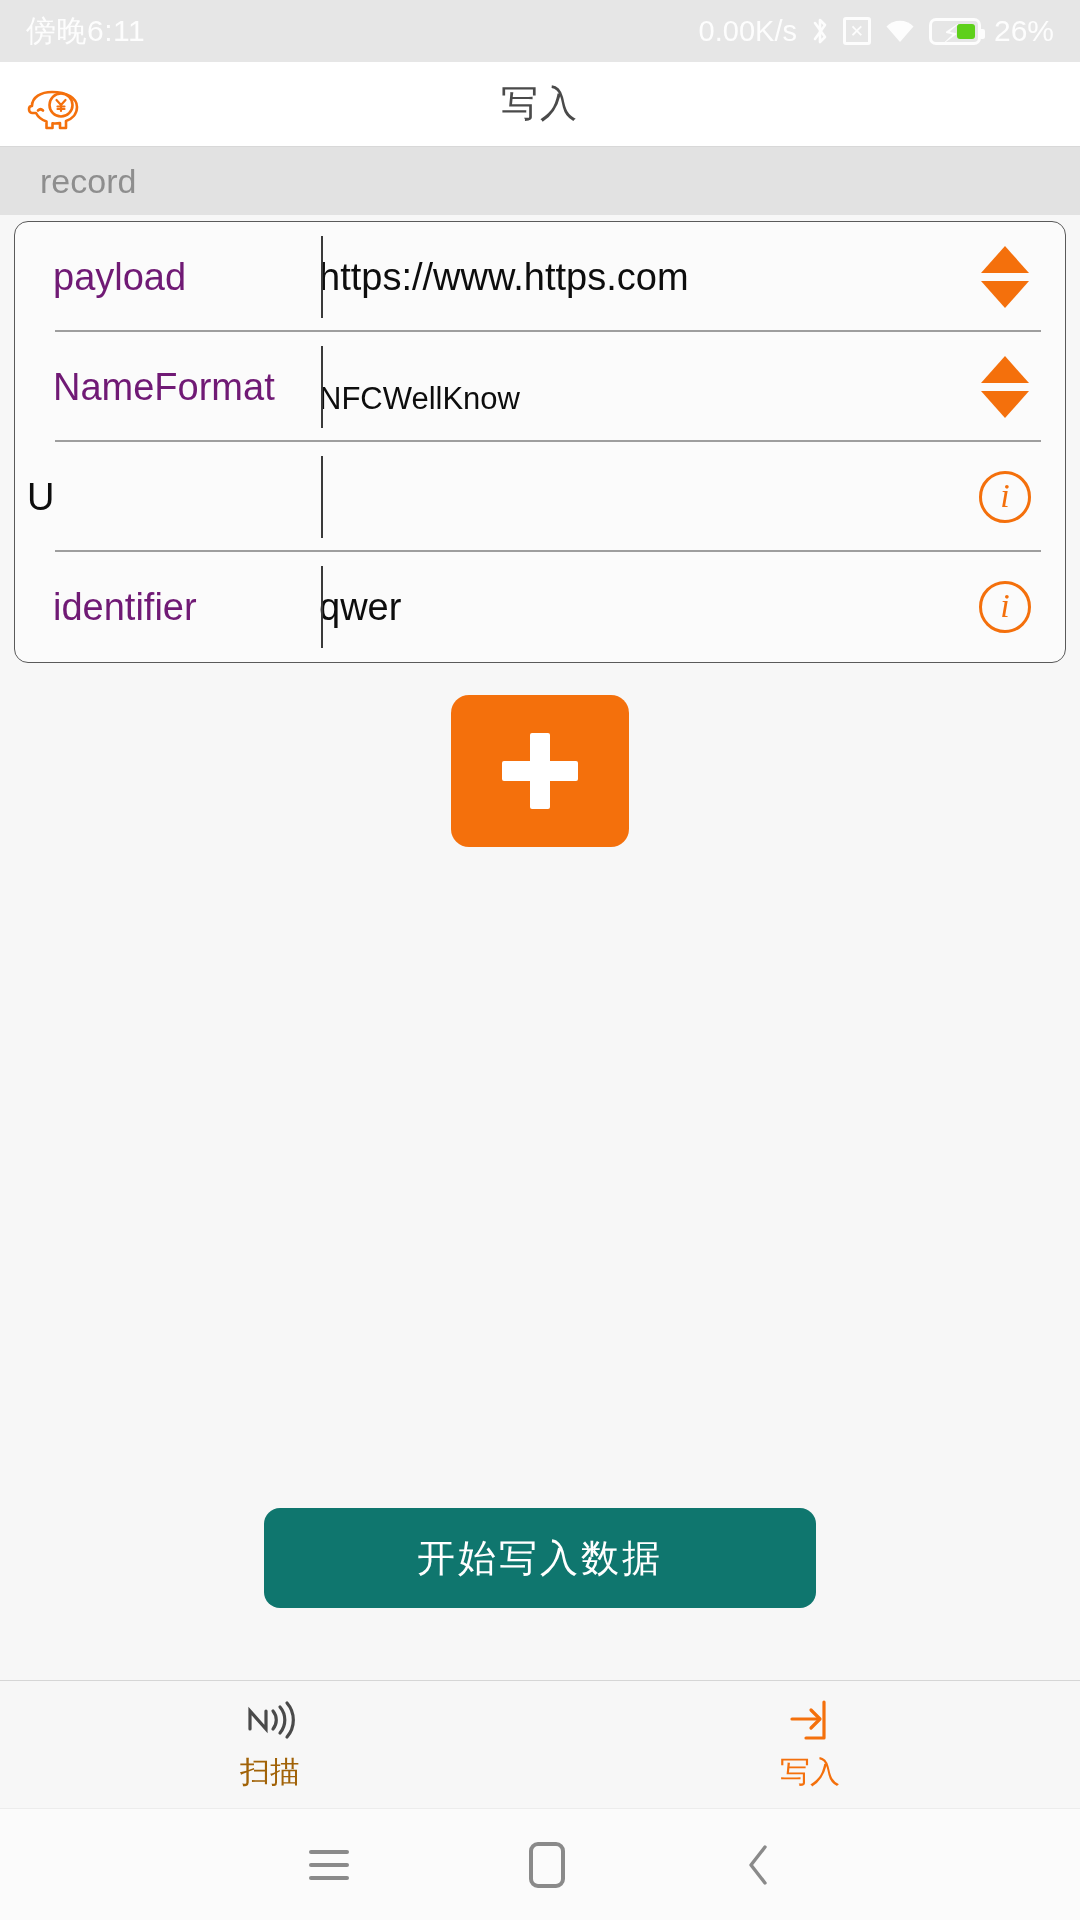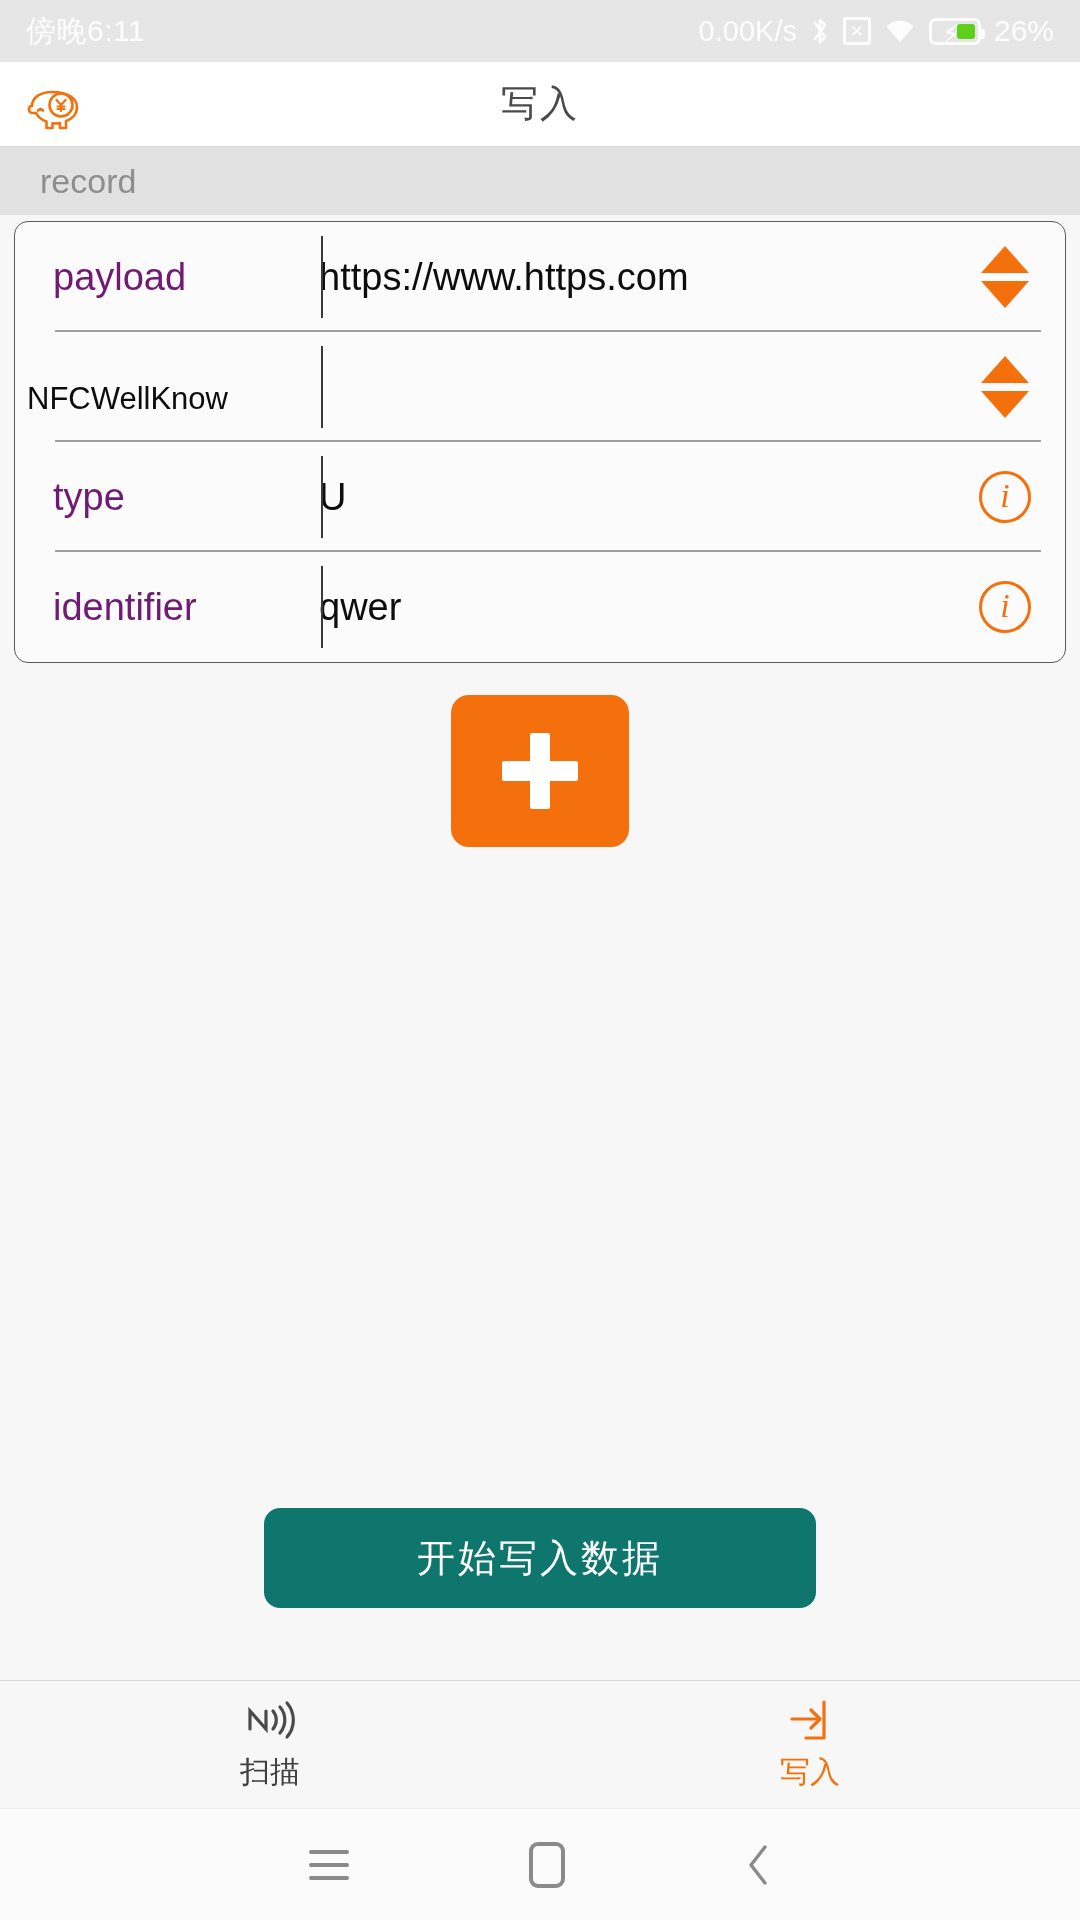--- a/index.html
+++ b/index.html
@@ -124,21 +124,21 @@
   
   .tabbar{
     height:128px; background:#f7f7f7; border-top:1px solid #d6d6d6;
     display:flex; align-items:center;
   }
   .tab{
     flex:1; display:flex; flex-direction:column; align-items:center; justify-content:center;
     gap:8px;
   }
   .tab-icon{ height:48px; display:flex; align-items:center; justify-content:center;}
-  .tab-label{ font-size:30px; color:#404040; }
+  .tab-label{ font-size:30px; color:#a16207; }
   .tab.active .tab-label{ color:#f4700c; }
 
   
   .navbar{
     height:112px; background:#fbfbfb; border-top:1px solid #ececec;
     display:flex; align-items:center; justify-content:center; gap:180px;
   }
   .nav-menu{ width:40px;height:30px; display:flex;flex-direction:column;justify-content:space-between;}
   .nav-menu span{ display:block;height:4px;background:#8a8a8a;border-radius:2px;}
   .nav-home{ width:36px;height:46px;border:4px solid #8a8a8a;border-radius:9px;}
@@ -204,33 +204,33 @@
         <div class="row-action">
           <span class="stepper">
             <span class="tri-up"></span>
             <span class="tri-dn"></span>
           </span>
         </div>
         <div class="row-sep"></div>
       </div>
 
       <div class="row">
+        <div class="label-cell">NameFormat</div>
         <div class="divider-v"></div>
         <div class="value-cell small">NFCWellKnow</div>
         <div class="row-action">
           <span class="stepper">
             <span class="tri-up"></span>
             <span class="tri-dn"></span>
           </span>
         </div>
         <div class="row-sep"></div>
       </div>
 
       <div class="row">
-        <div class="label-cell">type</div>
         <div class="divider-v"></div>
         <div class="value-cell">U</div>
         <div class="row-action">
           <span class="info-icon">i</span>
         </div>
         <div class="row-sep"></div>
       </div>
 
       <div class="row">
         <div class="label-cell">identifier</div>

